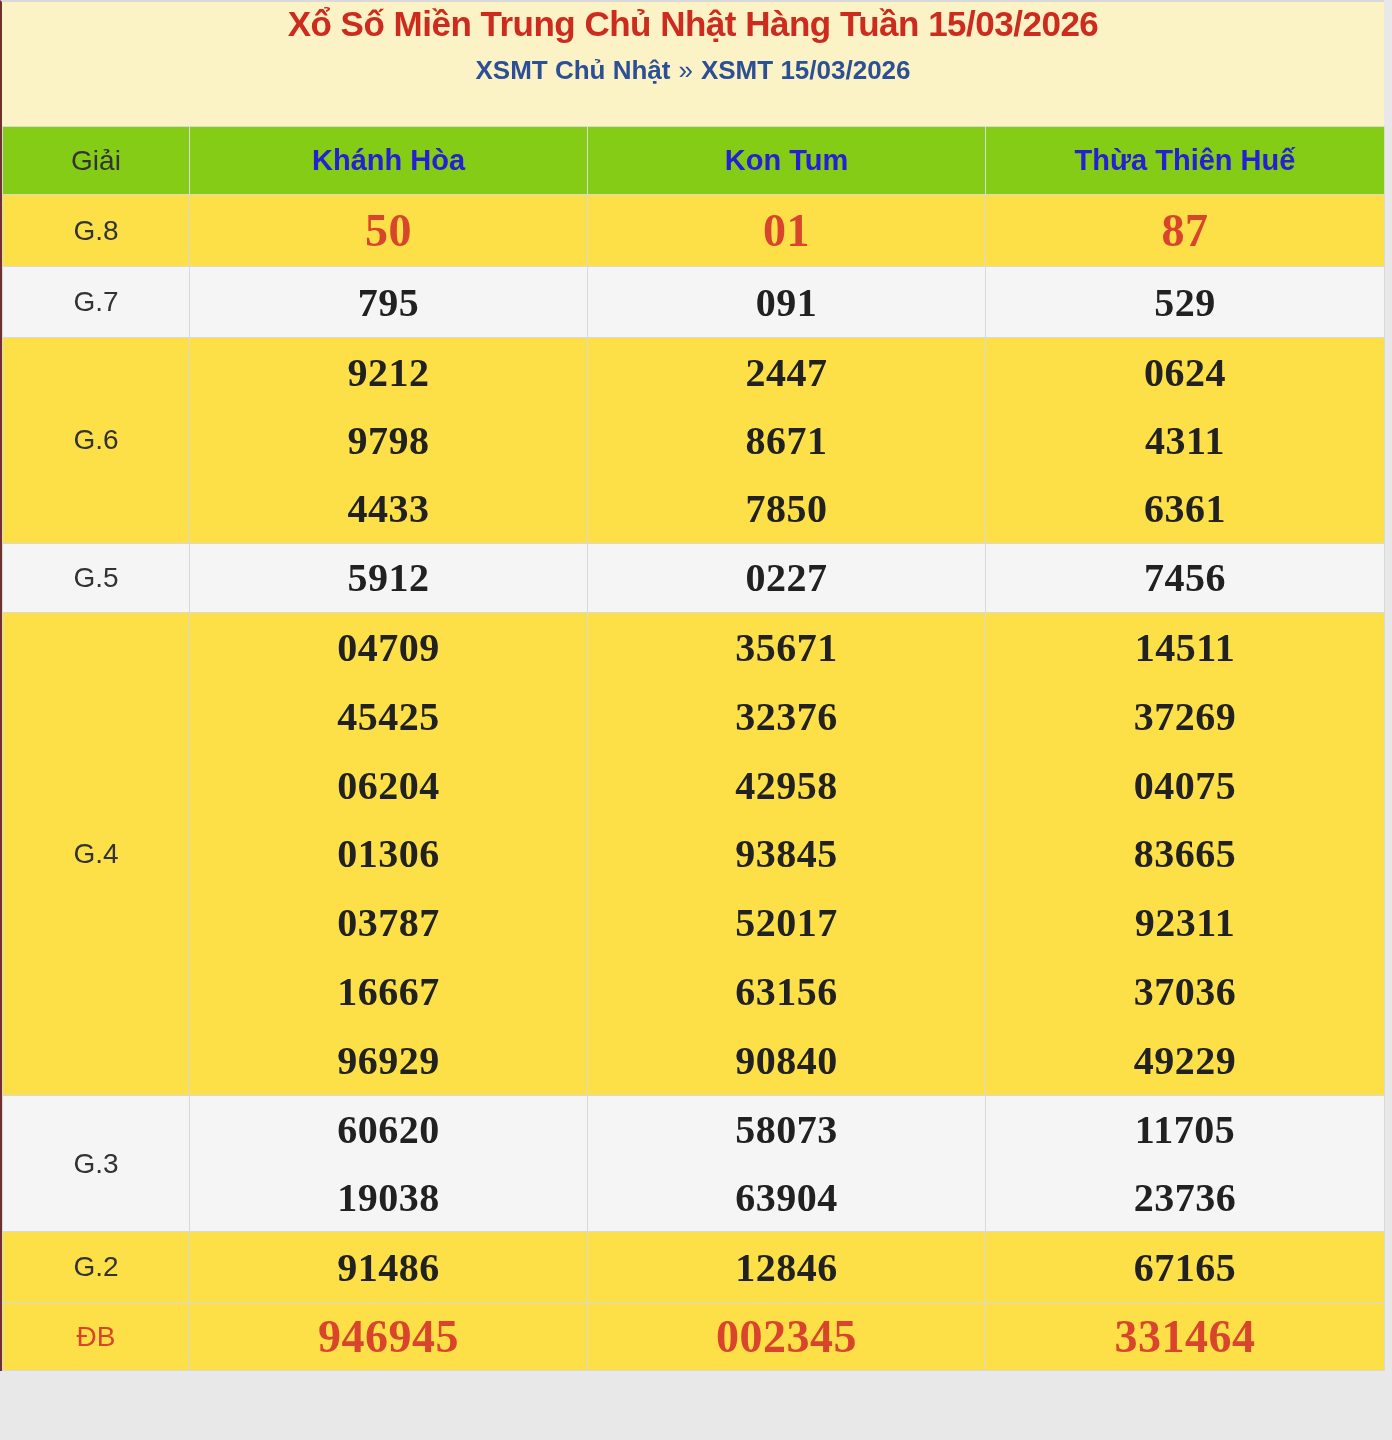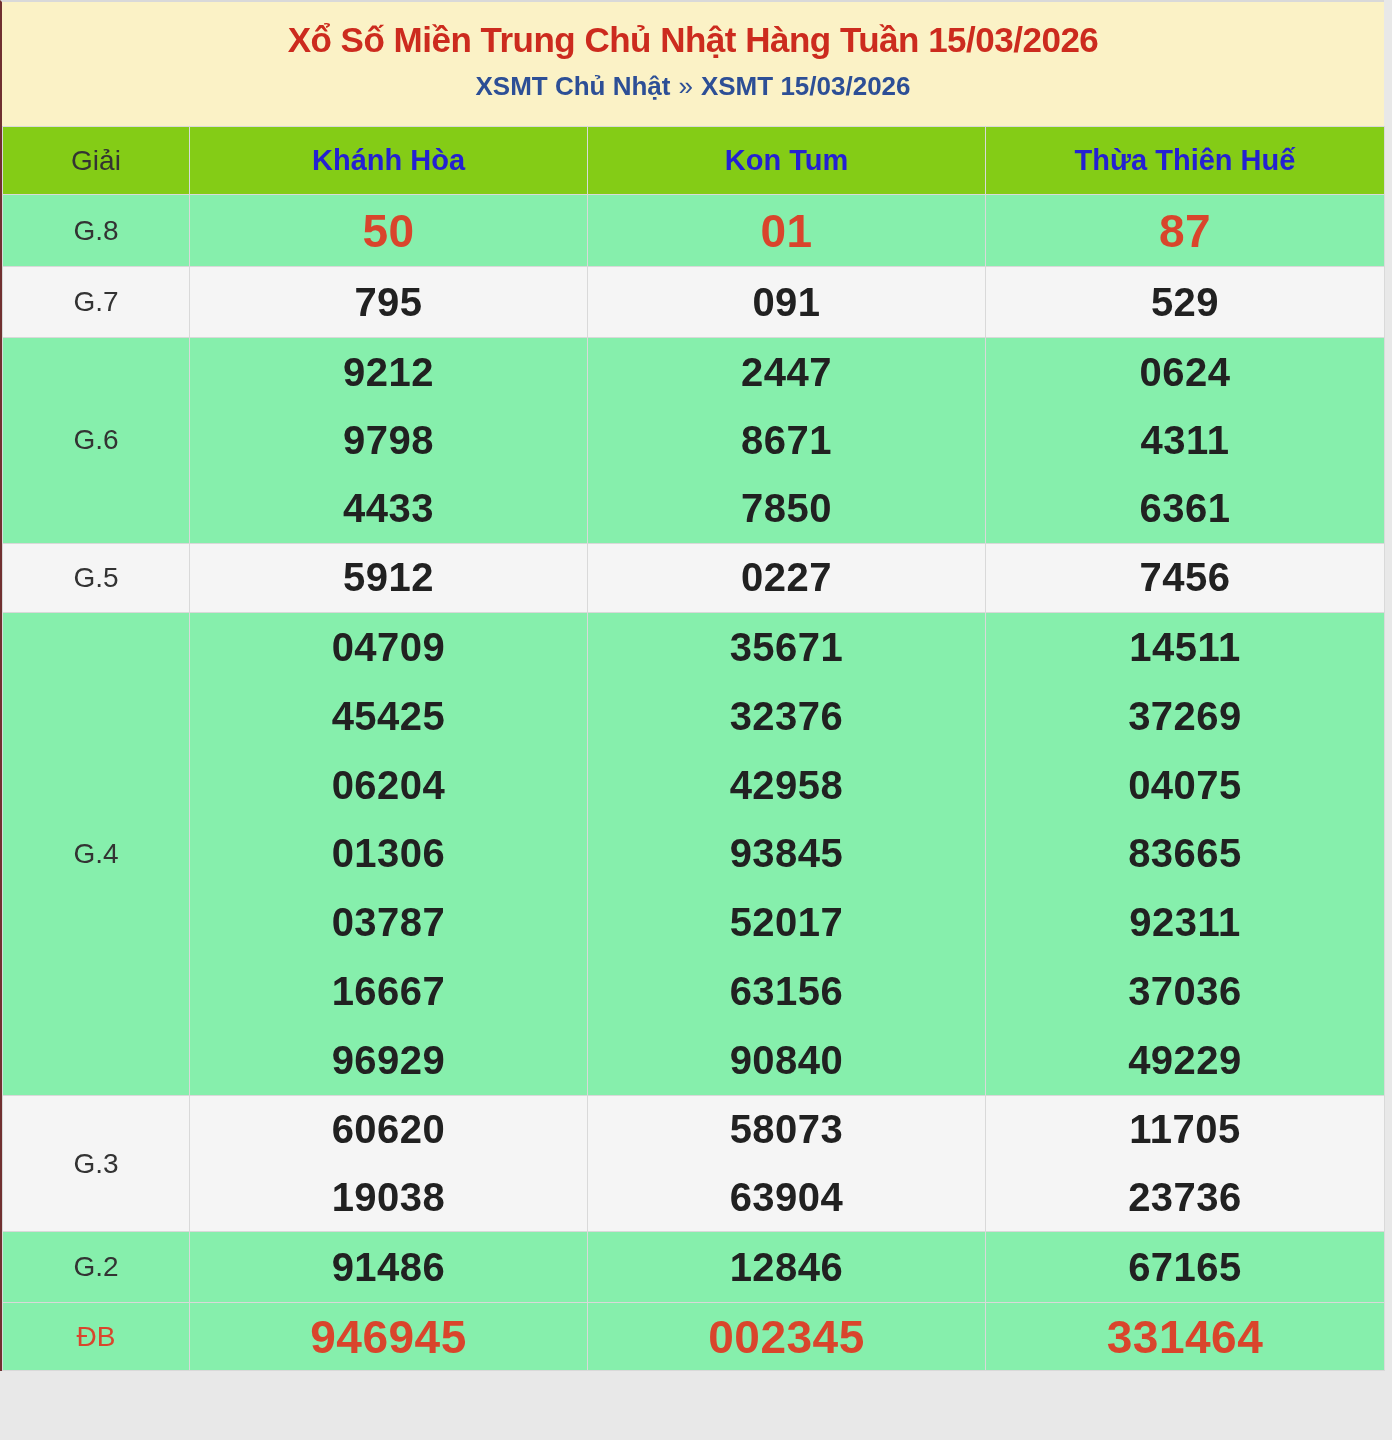--- a/index.html
+++ b/index.html
@@ -25,21 +25,21 @@
     width:1384px;
     background:#fff;
     border-left:2px solid var(--left-border-maroon);
     border-top:2px solid #d9d9d9;
   }
   
   .page-header{
     height:124px;
     background:var(--page-header-bg);
     text-align:center;
-    padding-top:16px;
+    padding-top:0;
   }
   .page-title{
     font-size:35px;
     font-weight:700;
     color:var(--title-red);
     line-height:44px;
     letter-spacing:-0.5px;
   }
   .breadcrumb{
     margin-top:8px;
@@ -80,24 +80,25 @@
   }
   td.label.red{color:var(--number-red);}
   .line{
     display:flex;
     align-items:center;
     justify-content:center;
     font-weight:700;
     font-size:40px;
     color:var(--number-black);
     letter-spacing:0.5px;
+    font-family:Liberation Serif, serif;
   }
   .line.red{color:var(--number-red);font-size:46px;}
   tr.alt td{background:var(--row-alt-bg);}
-  tr.plain td{background:#86efac;margin-top:25px;}
+  tr.plain td{background:#fde047;margin-top:25px;}
   
   .r-g8 .line{height:71px}
   .r-g7 .line{height:70px}
   .r-g6 .line{height:68.33px}
   .r-g5 .line{height:68px}
   .r-g4 .line{height:68.86px}
   .r-g3 .line{height:67.5px}
   .r-g2 .line{height:70px}
   .r-g1 .line{height:70px}
   .r-db .line{height:67px}

